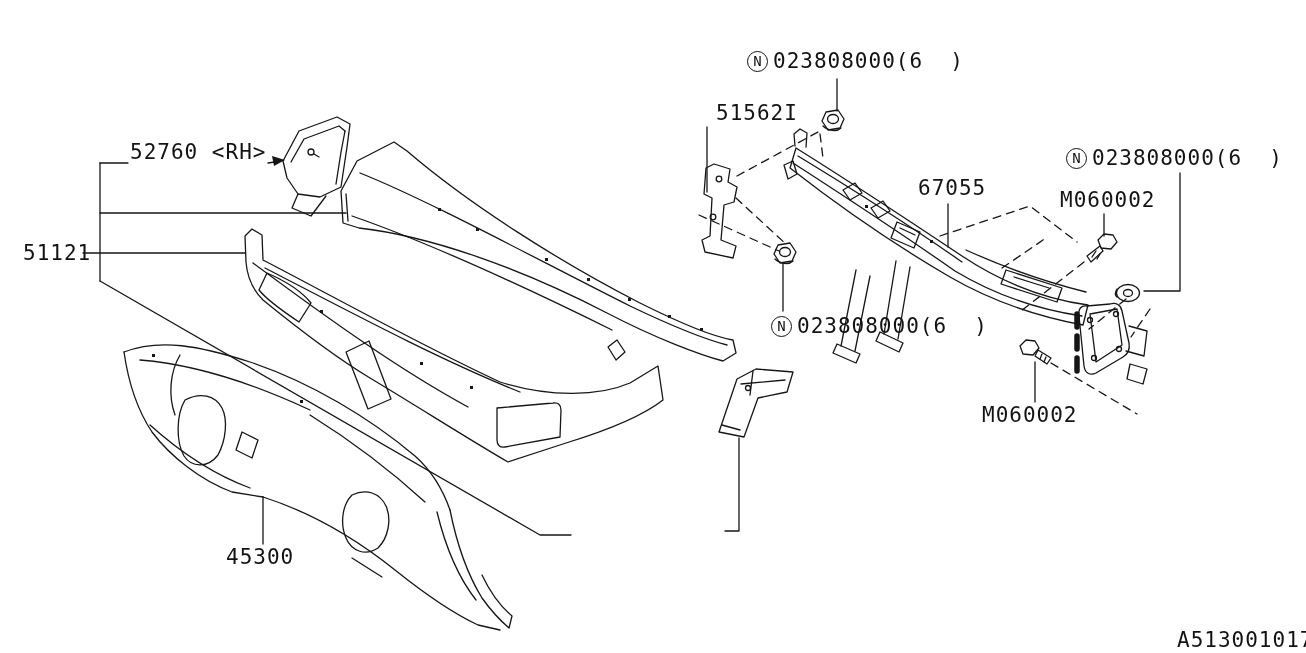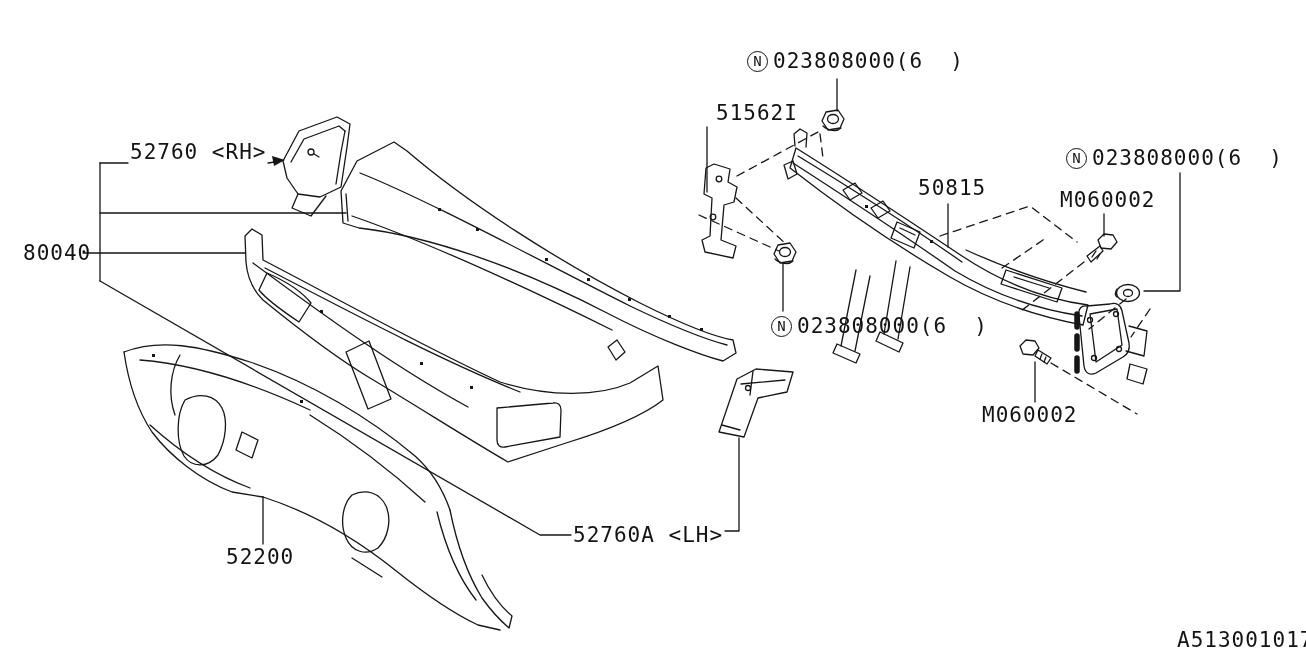--- a/index.html
+++ b/index.html
@@ -205,39 +205,36 @@
 <div class="part-label" style="left:1066px;top:147px">
   <span class="circ">N</span>
   <span>023808000(6  )</span>
 </div>
 
 <div class="part-label" style="left:1060px;top:189px">
   <span>M060002</span>
 </div>
 
 <div class="part-label" style="left:918px;top:177px">
-  <span>50815</span>
+  <span>67055</span>
 </div>
 
 <div class="part-label" style="left:23px;top:242px">
-  <span>80040</span>
+  <span>51121</span>
 </div>
 
 <div class="part-label" style="left:771px;top:315px">
   <span class="circ">N</span>
   <span>023808000(6  )</span>
 </div>
 
 <div class="part-label" style="left:982px;top:404px">
   <span>M060002</span>
 </div>
 
-<div class="part-label" style="left:573px;top:524px">
-  <span>52760A &lt;LH&gt;</span>
-</div>
 
 <div class="part-label" style="left:226px;top:546px">
-  <span>52200</span>
+  <span>45300</span>
 </div>
 
 <div class="code-label" style="left:1177px;top:628px">A513001017</div>
 
 </div>
 
 </body></html>

